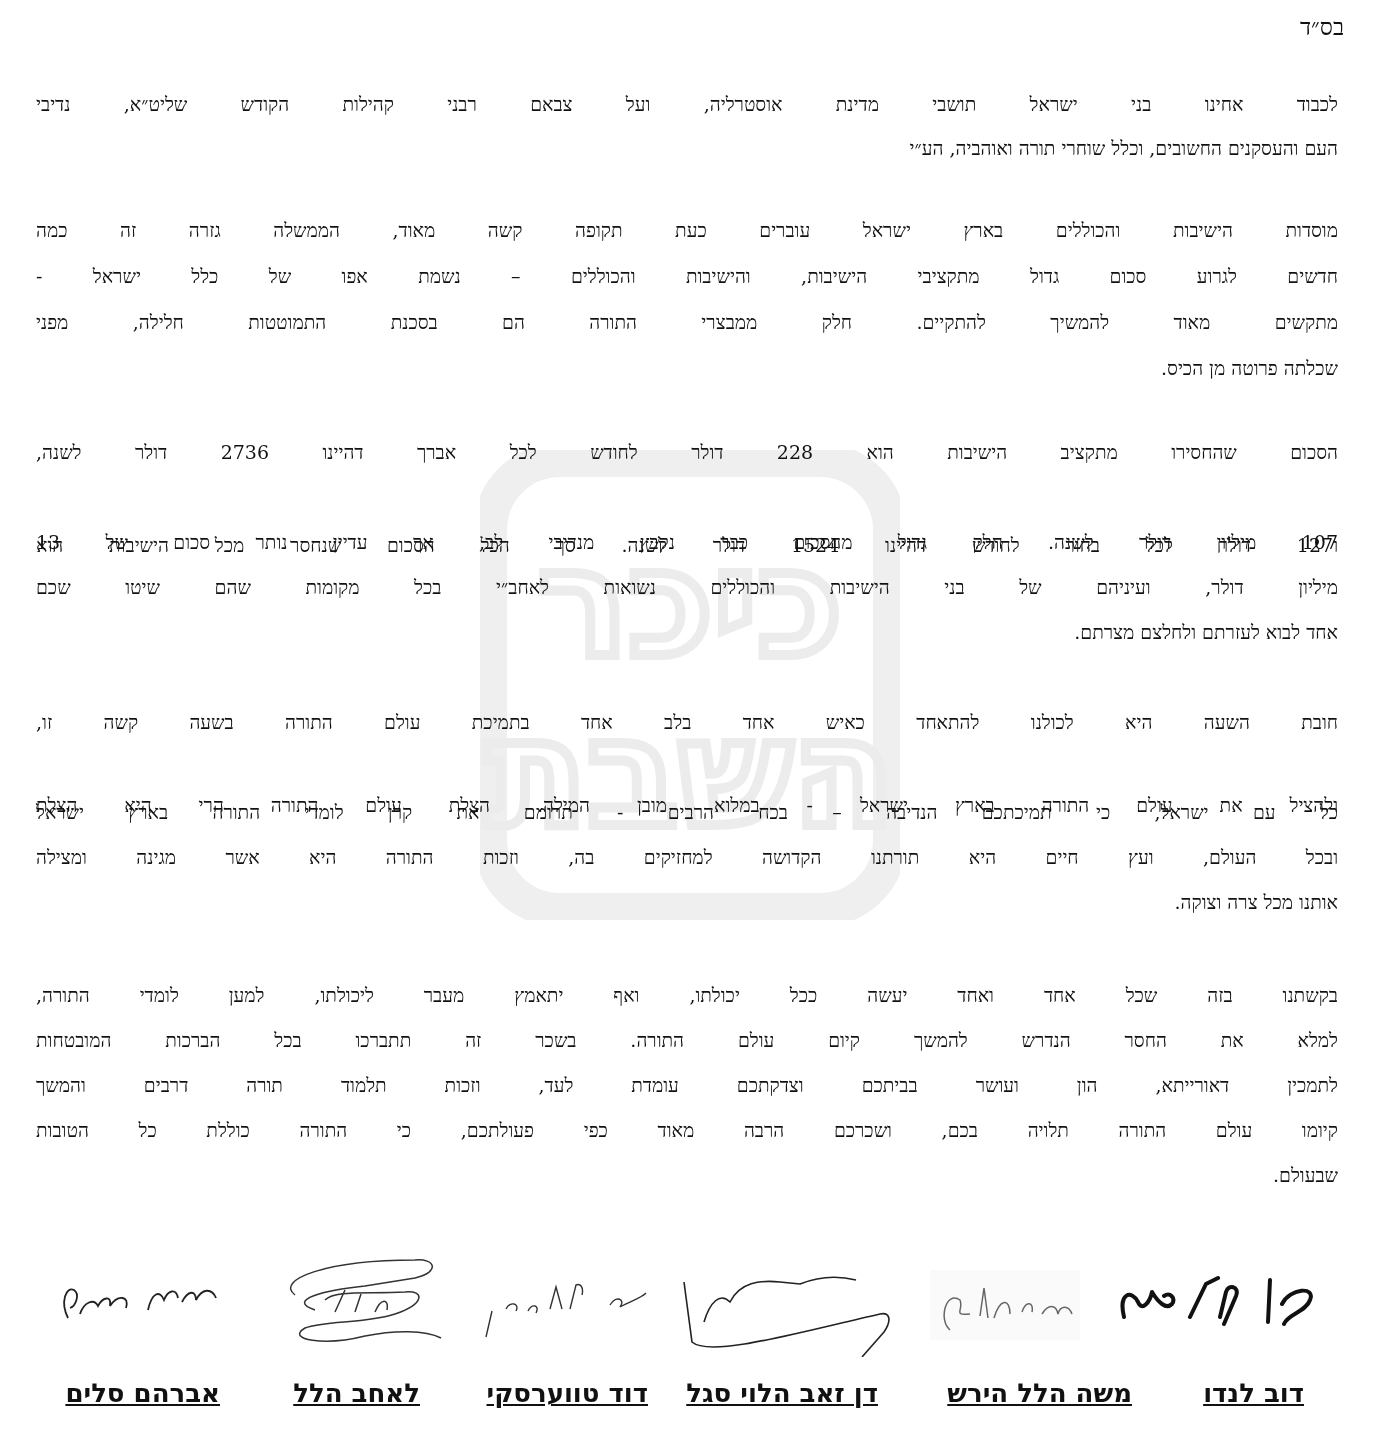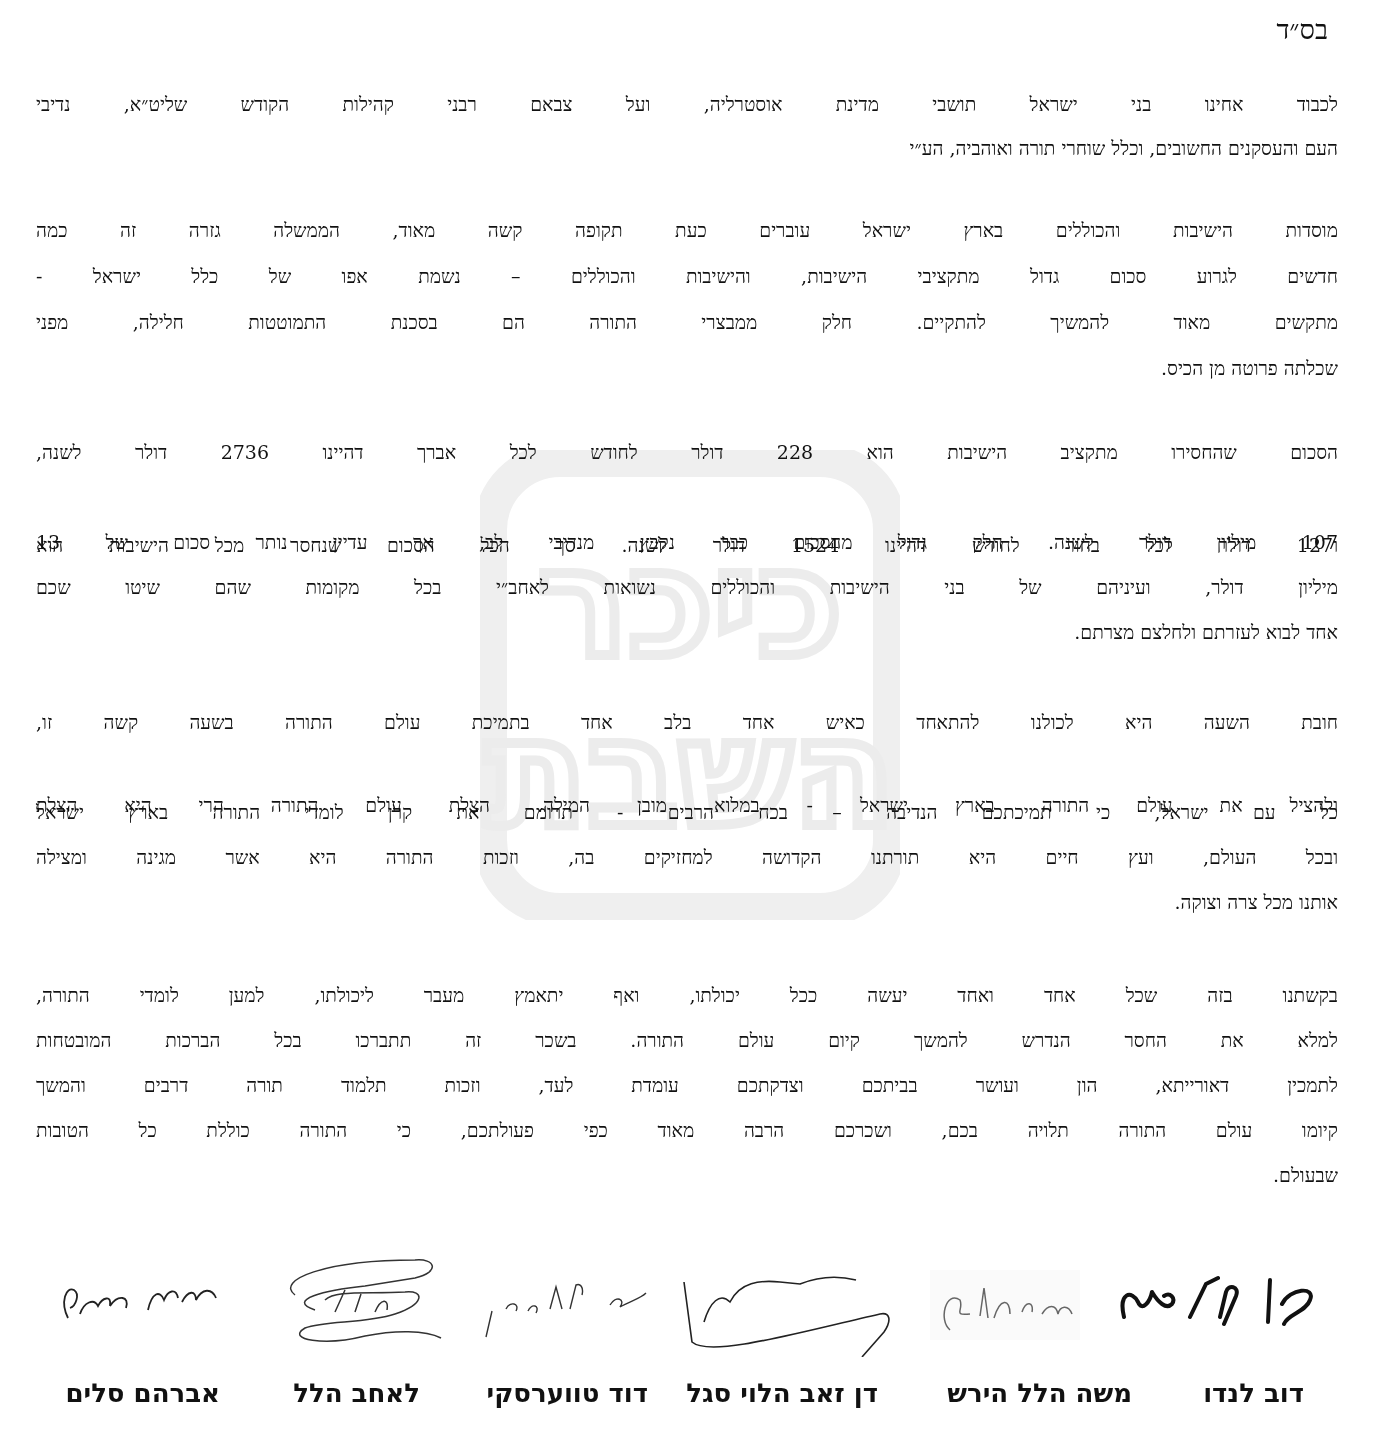--- a/index.html
+++ b/index.html
@@ -4,24 +4,24 @@
 <style>
   html, body { margin: 0; padding: 0; background: #ffffff; }
   body { width: 1400px; height: 1429px; position: relative; overflow: hidden;
          font-family: "DejaVu Serif", "Liberation Serif", serif; color: #111; }
   .watermark { position: absolute; left: 480px; top: 450px; width: 420px; height: 470px;
                pointer-events: none; z-index: 0; }
   .line { position: absolute; right: 62px; left: 36px; font-size: 19px; line-height: 40px;
           height: 40px; white-space: nowrap; text-align: justify; text-align-last: justify;
           direction: rtl; z-index: 1; transform-origin: right center; }
   .line.last { text-align-last: right; }
-  .bsd { position: absolute; right: 72px; top: 14px; font-size: 27px; z-index:1; }
+  .bsd { position: absolute; right: 56px; top: 14px; font-size: 23px; z-index:1; }
   .sig { position: absolute; z-index: 1; }
   .name { position: absolute; top: 1378px; font-size: 26px; font-weight: bold;
-          font-family: "DejaVu Sans", "Liberation Sans", sans-serif; z-index:1; white-space: nowrap; }
+          font-family: "DejaVu Sans", "Liberation Sans", sans-serif; z-index:1; white-space: nowrap; text-decoration: underline; }
 </style>
 </head>
 <body>
 
 <svg class="watermark" viewBox="0 0 420 470">
   <rect x="10" y="10" width="400" height="450" rx="70" fill="none" stroke="#efefef" stroke-width="34"></rect>
   <text x="210" y="205" text-anchor="middle" font-size="150" font-weight="bold" fill="none" stroke="#ececec" stroke-width="10" font-family="DejaVu Sans, sans-serif">כיכר</text>
   <text x="210" y="375" text-anchor="middle" font-size="150" font-weight="bold" fill="none" stroke="#ececec" stroke-width="10" font-family="DejaVu Sans, sans-serif">השבת</text>
 </svg>
 

